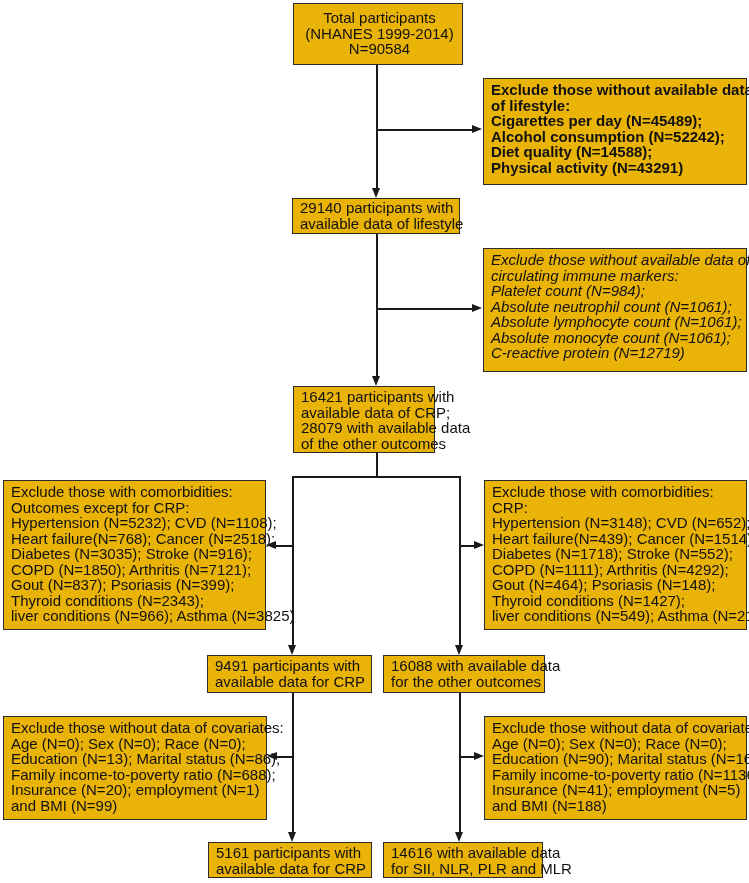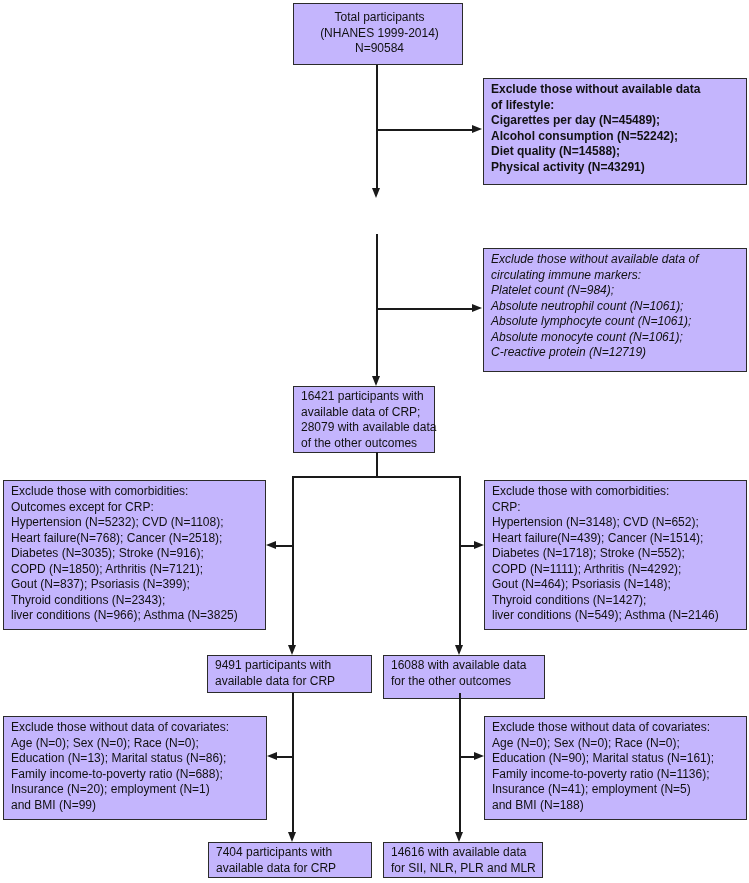--- a/index.html
+++ b/index.html
@@ -7,23 +7,23 @@
     position:relative;
     width:749px;height:883px;
     background:#ffffff;
     font-family:"Liberation Sans","DejaVu Sans",sans-serif;
     color:#111111;
     overflow:hidden;
   }
   .box{
     position:absolute;
     box-sizing:border-box;
-    background:#c4b5fd;
+    background:#eab308;
     border:1.5px solid #2b2b2b;
-    font-size:12px;
+    font-size:15px;
     line-height:15.5px;
     padding:3px 4px 3px 7px;
   }
   .box-text{white-space:pre;}
   .center{text-align:center;}
   .center .box-text{white-space:pre;}
   .vline{position:absolute;width:2px;background:#1a1a1a;}
   .hline{position:absolute;height:2px;background:#1a1a1a;}
   .arrow-down{position:absolute;width:0;height:0;
     border-left:4.5px solid transparent;border-right:4.5px solid transparent;
@@ -48,20 +48,24 @@
 
   <div class="box" style="left:483px;top:78px;width:264px;height:107px;font-weight:bold;">
     <div class="box-text">Exclude those without available data
 of lifestyle:
 Cigarettes per day (N=45489);
 Alcohol consumption (N=52242);
 Diet quality (N=14588);
 Physical activity (N=43291)</div>
   </div>
 
+  <div class="box" style="left:292px;top:198px;width:168px;height:36px;padding-top:1px;">
+    <div class="box-text">29140 participants with
+available data of lifestyle</div>
+  </div>
 
   <div class="box" style="left:483px;top:248px;width:264px;height:124px;font-style:italic;">
     <div class="box-text">Exclude those without available data of
 circulating immune markers:
 Platelet count (N=984);
 Absolute neutrophil count (N=1061);
 Absolute lymphocyte count (N=1061);
 Absolute monocyte count (N=1061);
 C-reactive protein (N=12719)</div>
   </div>
@@ -95,21 +99,21 @@
 Gout (N=464); Psoriasis (N=148);
 Thyroid conditions (N=1427);
 liver conditions (N=549); Asthma (N=2146)</div>
   </div>
 
   <div class="box" style="left:207px;top:655px;width:165px;height:38px;padding-top:2px;">
     <div class="box-text">9491 participants with
 available data for CRP</div>
   </div>
 
-  <div class="box" style="left:383px;top:655px;width:162px;height:44px;padding-top:2px;">
+  <div class="box" style="left:383px;top:655px;width:162px;height:38px;padding-top:2px;">
     <div class="box-text">16088 with available data
 for the other outcomes</div>
   </div>
 
   <div class="box" style="left:3px;top:716px;width:264px;height:104px;">
     <div class="box-text">Exclude those without data of covariates:
 Age (N=0); Sex (N=0); Race (N=0);
 Education (N=13); Marital status (N=86);
 Family income-to-poverty ratio (N=688);
 Insurance (N=20); employment (N=1)
@@ -119,21 +123,21 @@
   <div class="box" style="left:484px;top:716px;width:263px;height:104px;">
     <div class="box-text">Exclude those without data of covariates:
 Age (N=0); Sex (N=0); Race (N=0);
 Education (N=90); Marital status (N=161);
 Family income-to-poverty ratio (N=1136);
 Insurance (N=41); employment (N=5)
 and BMI (N=188)</div>
   </div>
 
   <div class="box" style="left:208px;top:842px;width:164px;height:36px;padding-top:2px;">
-    <div class="box-text">7404 participants with
+    <div class="box-text">5161 participants with
 available data for CRP</div>
   </div>
 
   <div class="box" style="left:383px;top:842px;width:160px;height:36px;padding-top:2px;">
     <div class="box-text">14616 with available data
 for SII, NLR, PLR and MLR</div>
   </div>
 
   <div class="vline" style="left:376px;top:65px;height:126px;"></div>
   <div class="arrow-down" style="left:372px;top:188px;"></div>

